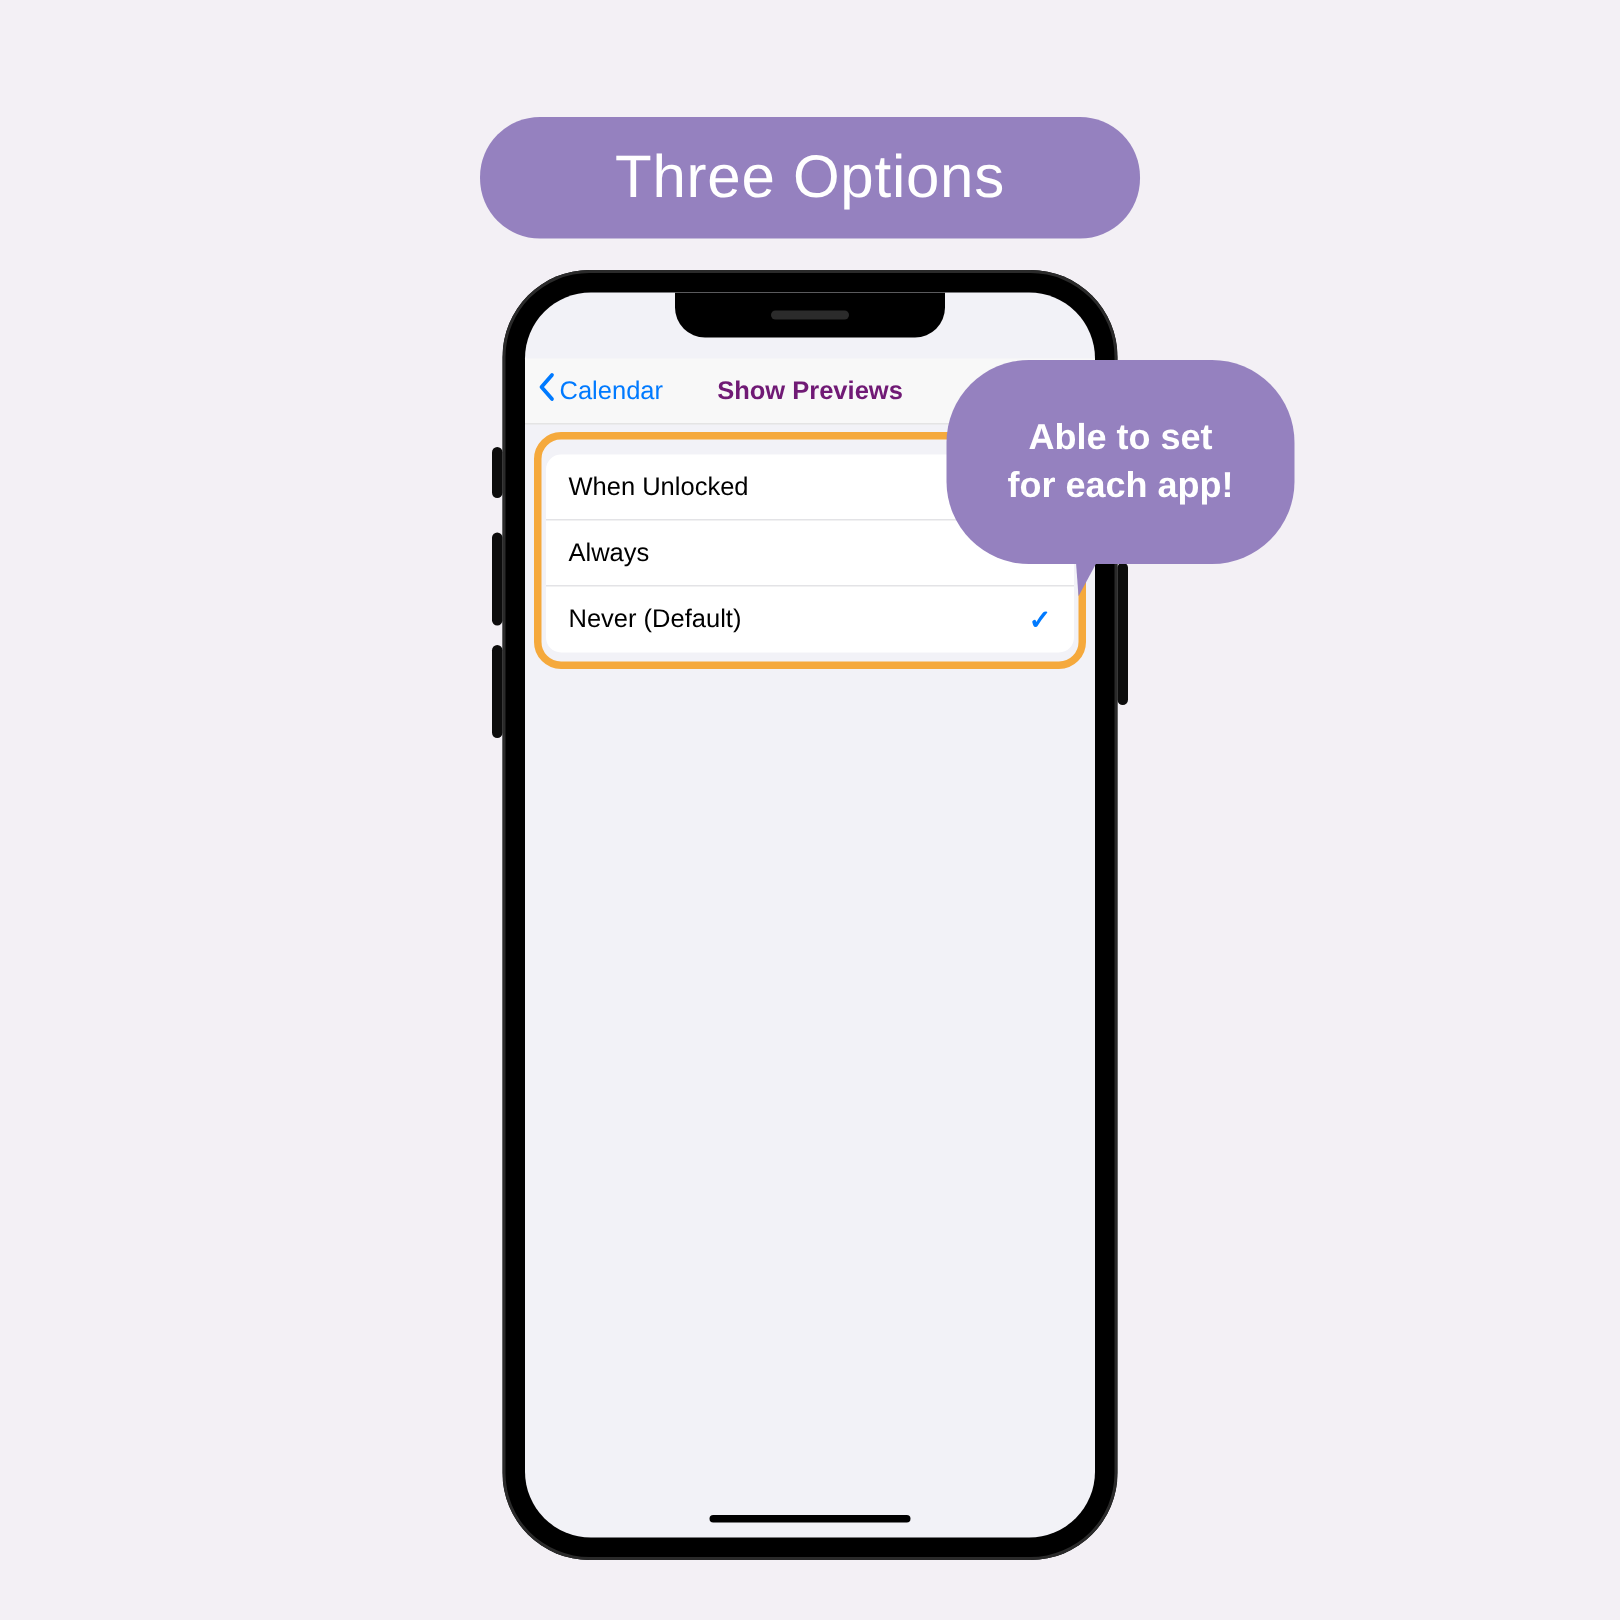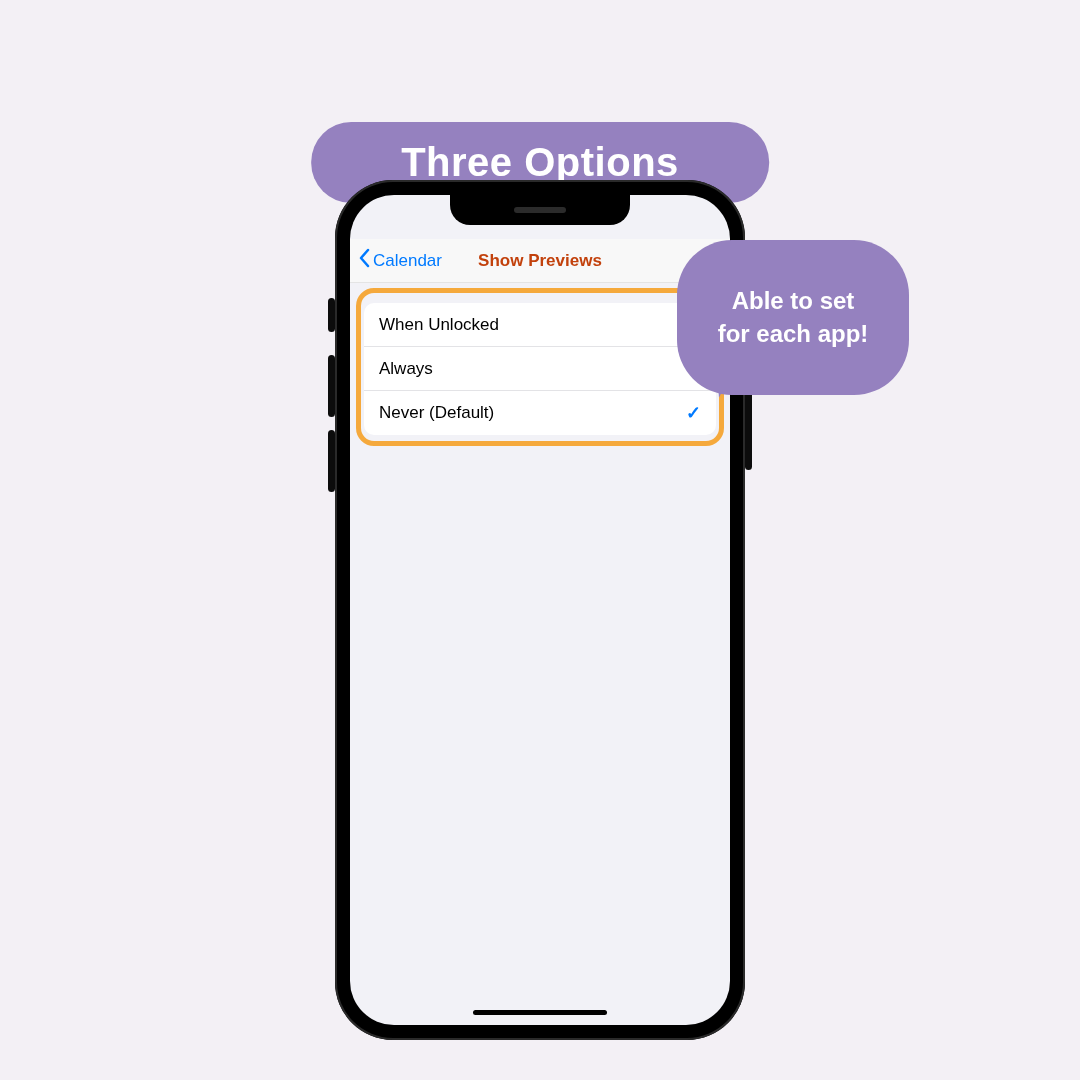--- a/index.html
+++ b/index.html
@@ -14,25 +14,24 @@
 
   
   .title-pill {
     position: absolute;
     top: 78px;
     left: 50%;
     transform: translateX(-50%);
     background: #9581bf;
     color: #fff;
     font-size: 40px;
-    font-weight: 700;
+    font-weight: 400;
     padding: 18px 90px;
     border-radius: 40px;
     letter-spacing: 0.5px;
-    margin-top: 44px;
   }
 
   
   .phone {
     position: absolute;
     top: 180px;
     left: 50%;
     transform: translateX(-50%);
     width: 410px;
     height: 860px;
@@ -145,21 +144,21 @@
     font-size: 17px;
     padding-left: 8px;
     gap: 3px;
   }
   .nav-title {
     position: absolute;
     left: 0; right: 0;
     text-align: center;
     font-size: 17px;
     font-weight: 600;
-    color: #c2410c;
+    color: #701a75;
     pointer-events: none;
   }
 
   
   .highlight-box {
     position: absolute;
     top: 93px;
     left: 6px;
     right: 6px;
     height: 158px;
@@ -201,23 +200,23 @@
     width: 134px;
     height: 5px;
     background: #000;
     border-radius: 3px;
   }
 
   
   .callout {
     position: absolute;
     top: 240px;
-    left: 677px;
+    left: 631px;
     width: 232px;
-    height: 155px;
+    height: 136px;
     background: #9581bf;
     border-radius: 55px;
     color: #fff;
     font-size: 24px;
     font-weight: 600;
     display: flex;
     align-items: center;
     justify-content: center;
     text-align: center;
     padding: 10px 20px;

